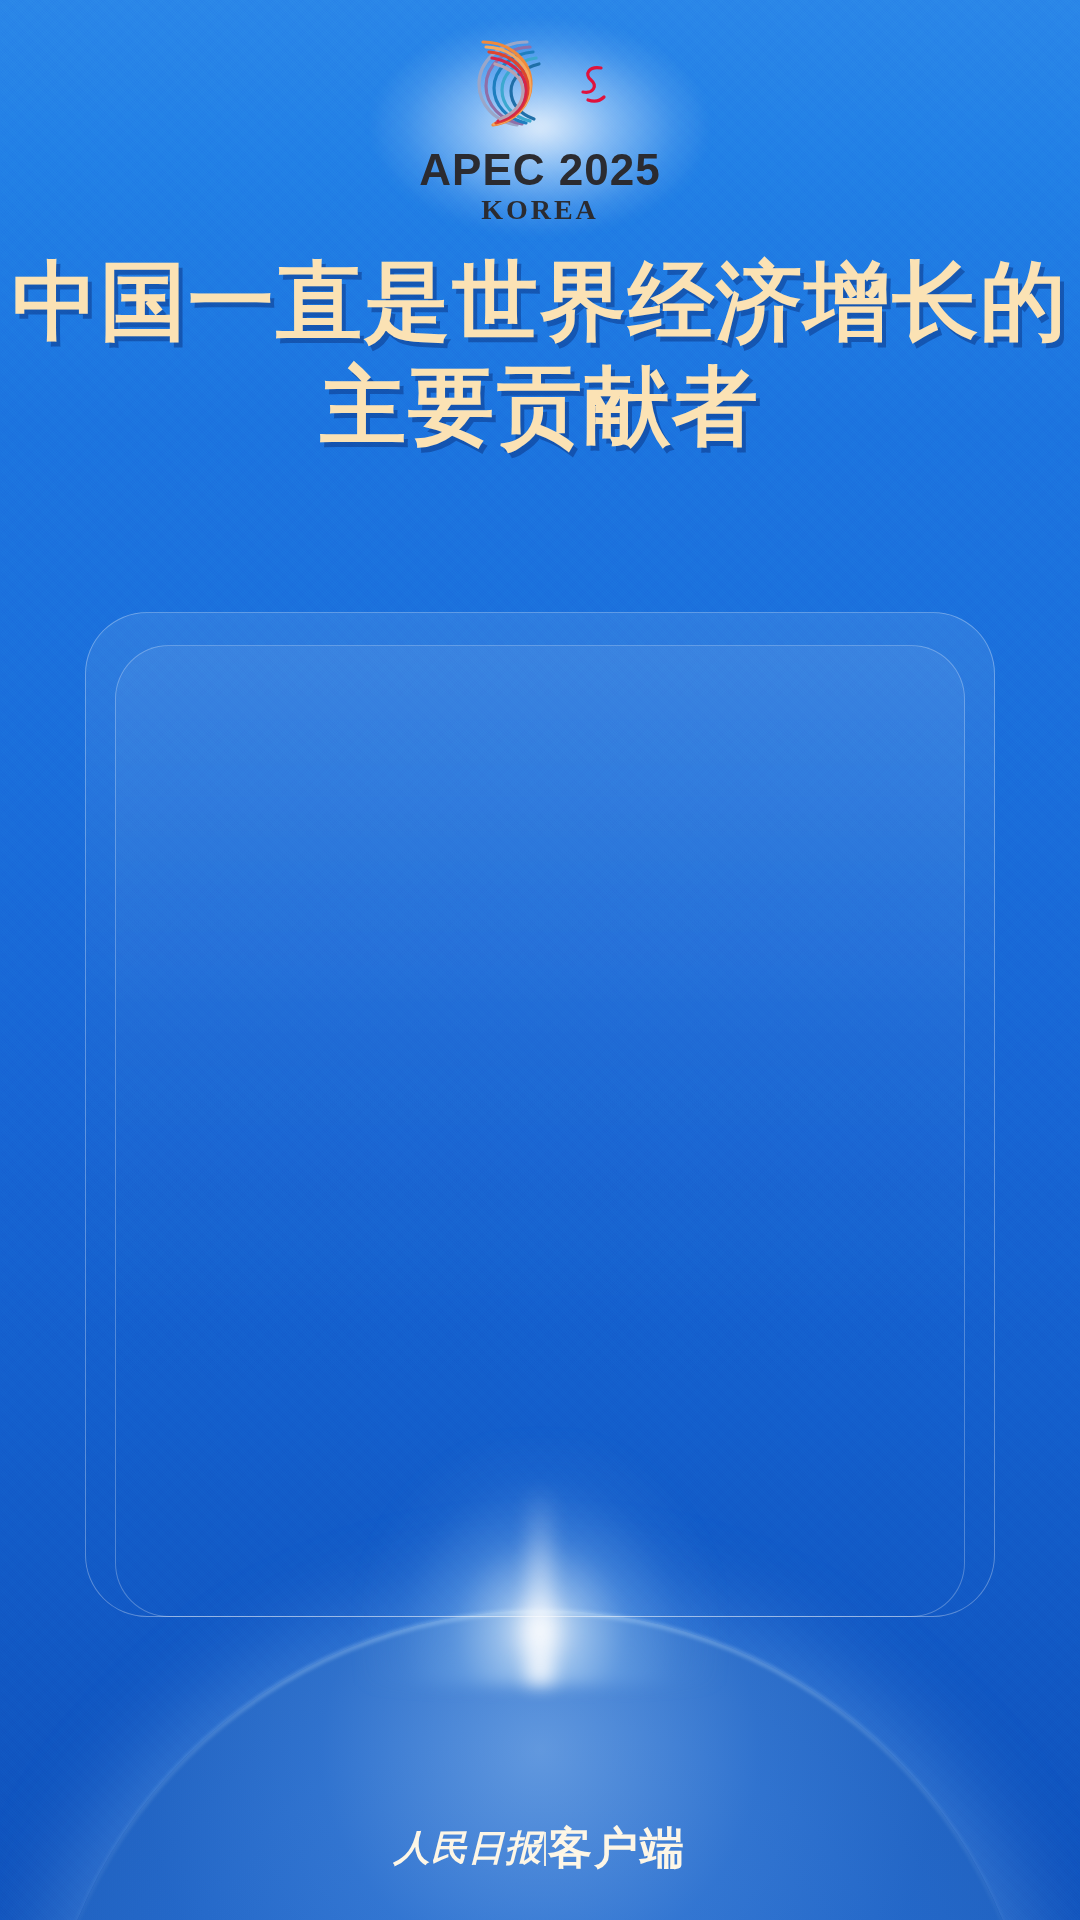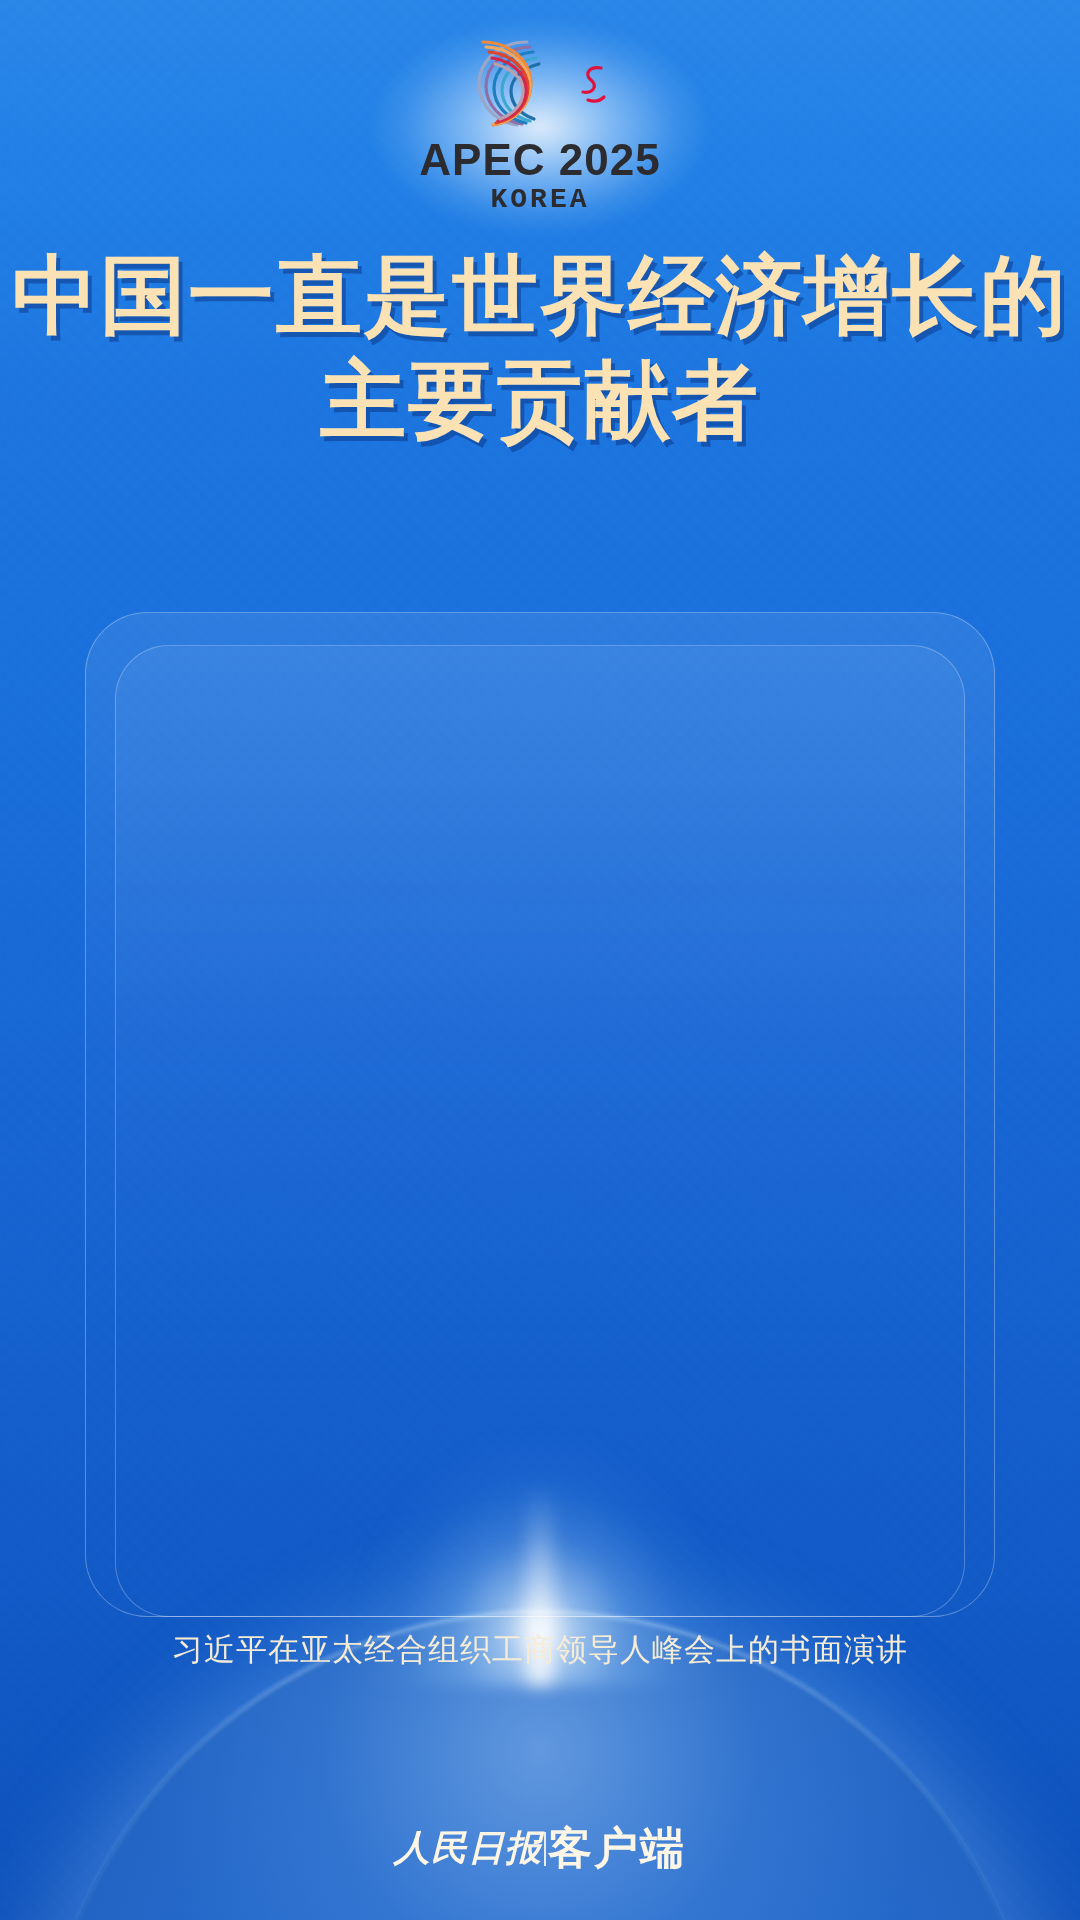--- a/index.html
+++ b/index.html
@@ -65,48 +65,48 @@
     pointer-events: none;
   }
   #logo-mark {
     position: relative;
     width: 170px;
     height: 108px;
     margin: 0 auto;
   }
   #logo-text-apec {
     position: relative;
-    margin-top: 1px;
+    margin-top: 11px;
     font-family: "Liberation Sans", sans-serif;
     font-weight: 700;
     font-size: 44px;
     letter-spacing: 1px;
     color: #2b2b30;
     line-height: 1.05;
     text-align: center;
   }
   #logo-text-korea {
     position: relative;
     margin-top: 1px;
-    font-family: Liberation Mono, monospace;
+    font-family: Liberation Serif, serif;
     font-weight: 700;
     font-size: 28px;
     letter-spacing: 3px;
     color: #2b2b30;
   }
 
   
   #headline {
     position: absolute;
     top: 250px;
     left: 0;
     width: 100%;
     text-align: center;
     color: #fbe2b4;
-    font-family: Liberation Mono, monospace;
+    font-family: Liberation Serif, serif;
     font-weight: 700;
     font-size: 86px;
     line-height: 1.22;
     letter-spacing: 2px;
     text-shadow: 4px 5px 0 rgba(8,45,120,.45);
     white-space: pre-line;
   }
 
   
   #card-outer {
@@ -292,21 +292,20 @@
   </div>
 
   <div id="headline">中国一直是世界经济增长的
 主要贡献者</div>
 
   <div id="card-outer"></div>
   <div id="card-inner"></div>
 
 
   <div id="attribution">
-    <span class="attr-line attr-source">习近平在亚太经合组织工商领导人峰会上的书面演讲</span>
   </div>
 
   <div id="footer">
     <span id="footer-brand">人民日报</span>
     <span id="footer-divider"></span>
     <span id="footer-product">客户端</span>
   </div>
 
 </div>
 

